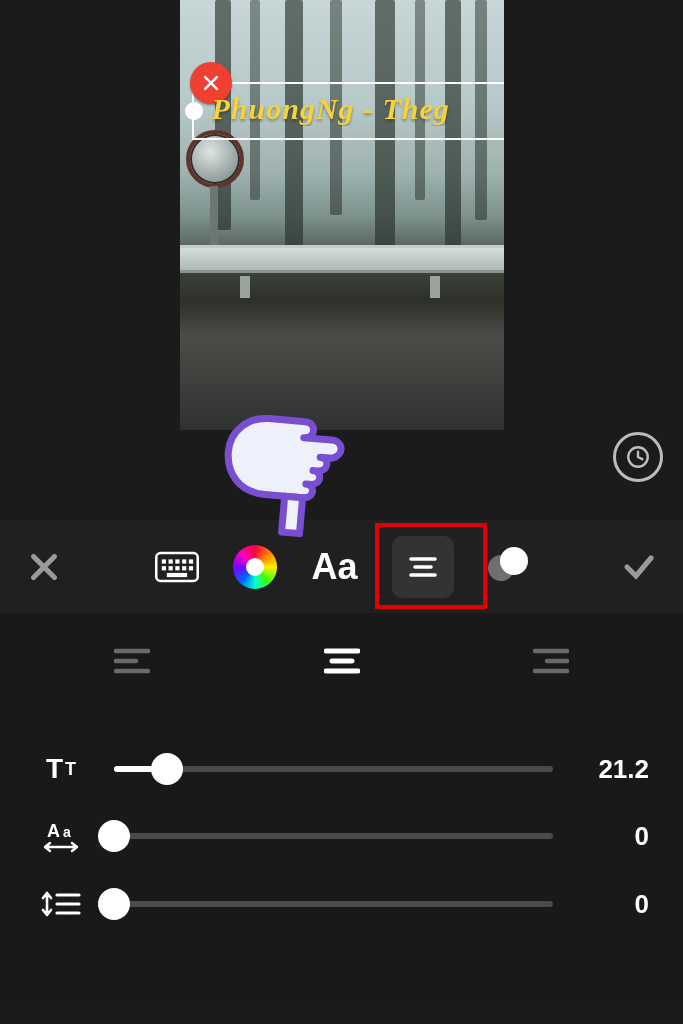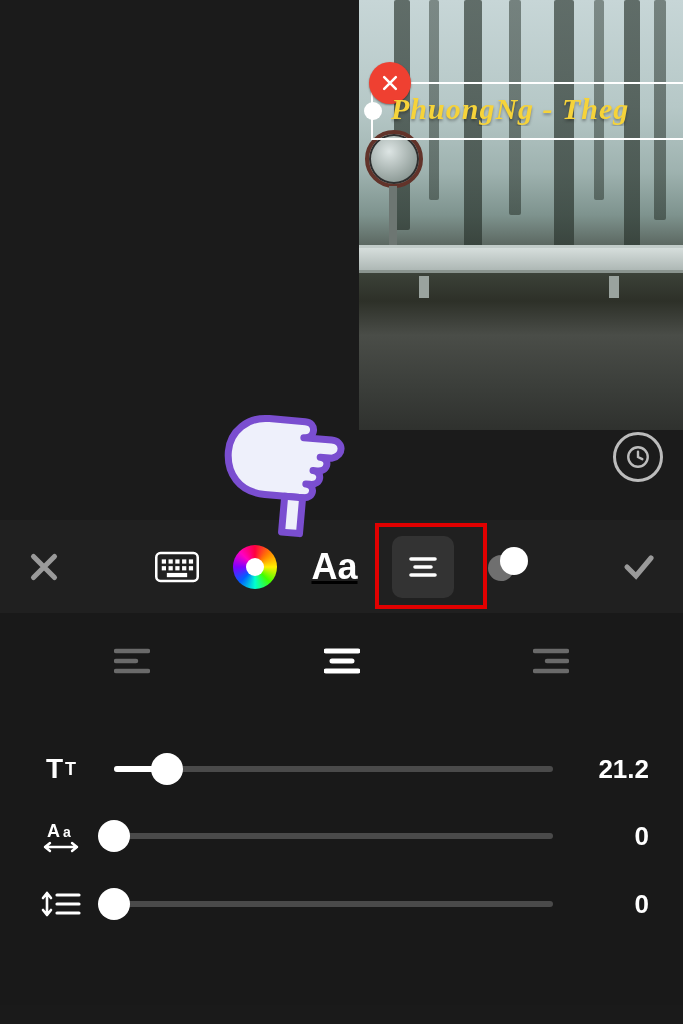--- a/index.html
+++ b/index.html
@@ -4,21 +4,21 @@
 <style>
   * { box-sizing: border-box; margin: 0; padding: 0; }
   html, body { width: 683px; height: 1024px; background: #1a1a1a; font-family: -apple-system, Helvetica, Arial, sans-serif; overflow: hidden; }
   .stage {
     position: relative;
     width: 683px;
     height: 520px;
     background: #1b1b1b;
     display: flex;
     align-items: flex-start;
-    justify-content: flex-end;
+    justify-content: center;
   }
   .canvas {
     position: relative;
     margin-top: 0px;
     width: 324px;
     height: 430px;
     overflow: hidden;
   }
   
   .scene {
@@ -115,21 +115,21 @@
   }
   .clock-btn svg { width: 26px; height: 26px; }
 
   
   .toolbar {
     width: 683px; height: 93px; background: #202020;
     display: flex; align-items: center; justify-content: space-between;
     padding: 0 22px;
     position: relative;
   }
-  .tool-group { display:flex; align-items:center; gap: 34px; text-decoration: underline; }
+  .tool-group { display:flex; align-items:center; gap: 34px; }
   .ic { width: 44px; height: 44px; display:flex; align-items:center; justify-content:center; }
   .ic svg { width: 100%; height: 100%; }
   .keyboard-ic svg { width: 52px; height: 40px; }
   .color-wheel {
     width: 44px; height: 44px; border-radius: 50%;
     background: conic-gradient(#ff0040,#ff8000,#ffee00,#40ff00,#00ffd0,#0060ff,#8000ff,#ff00c0,#ff0040);
     position: relative;
   }
   .color-wheel::after { content:""; position:absolute; inset: 13px; background:#fff; border-radius:50%; }
   .aa-label { color: #fff; font-size: 36px; font-weight: 600; }

